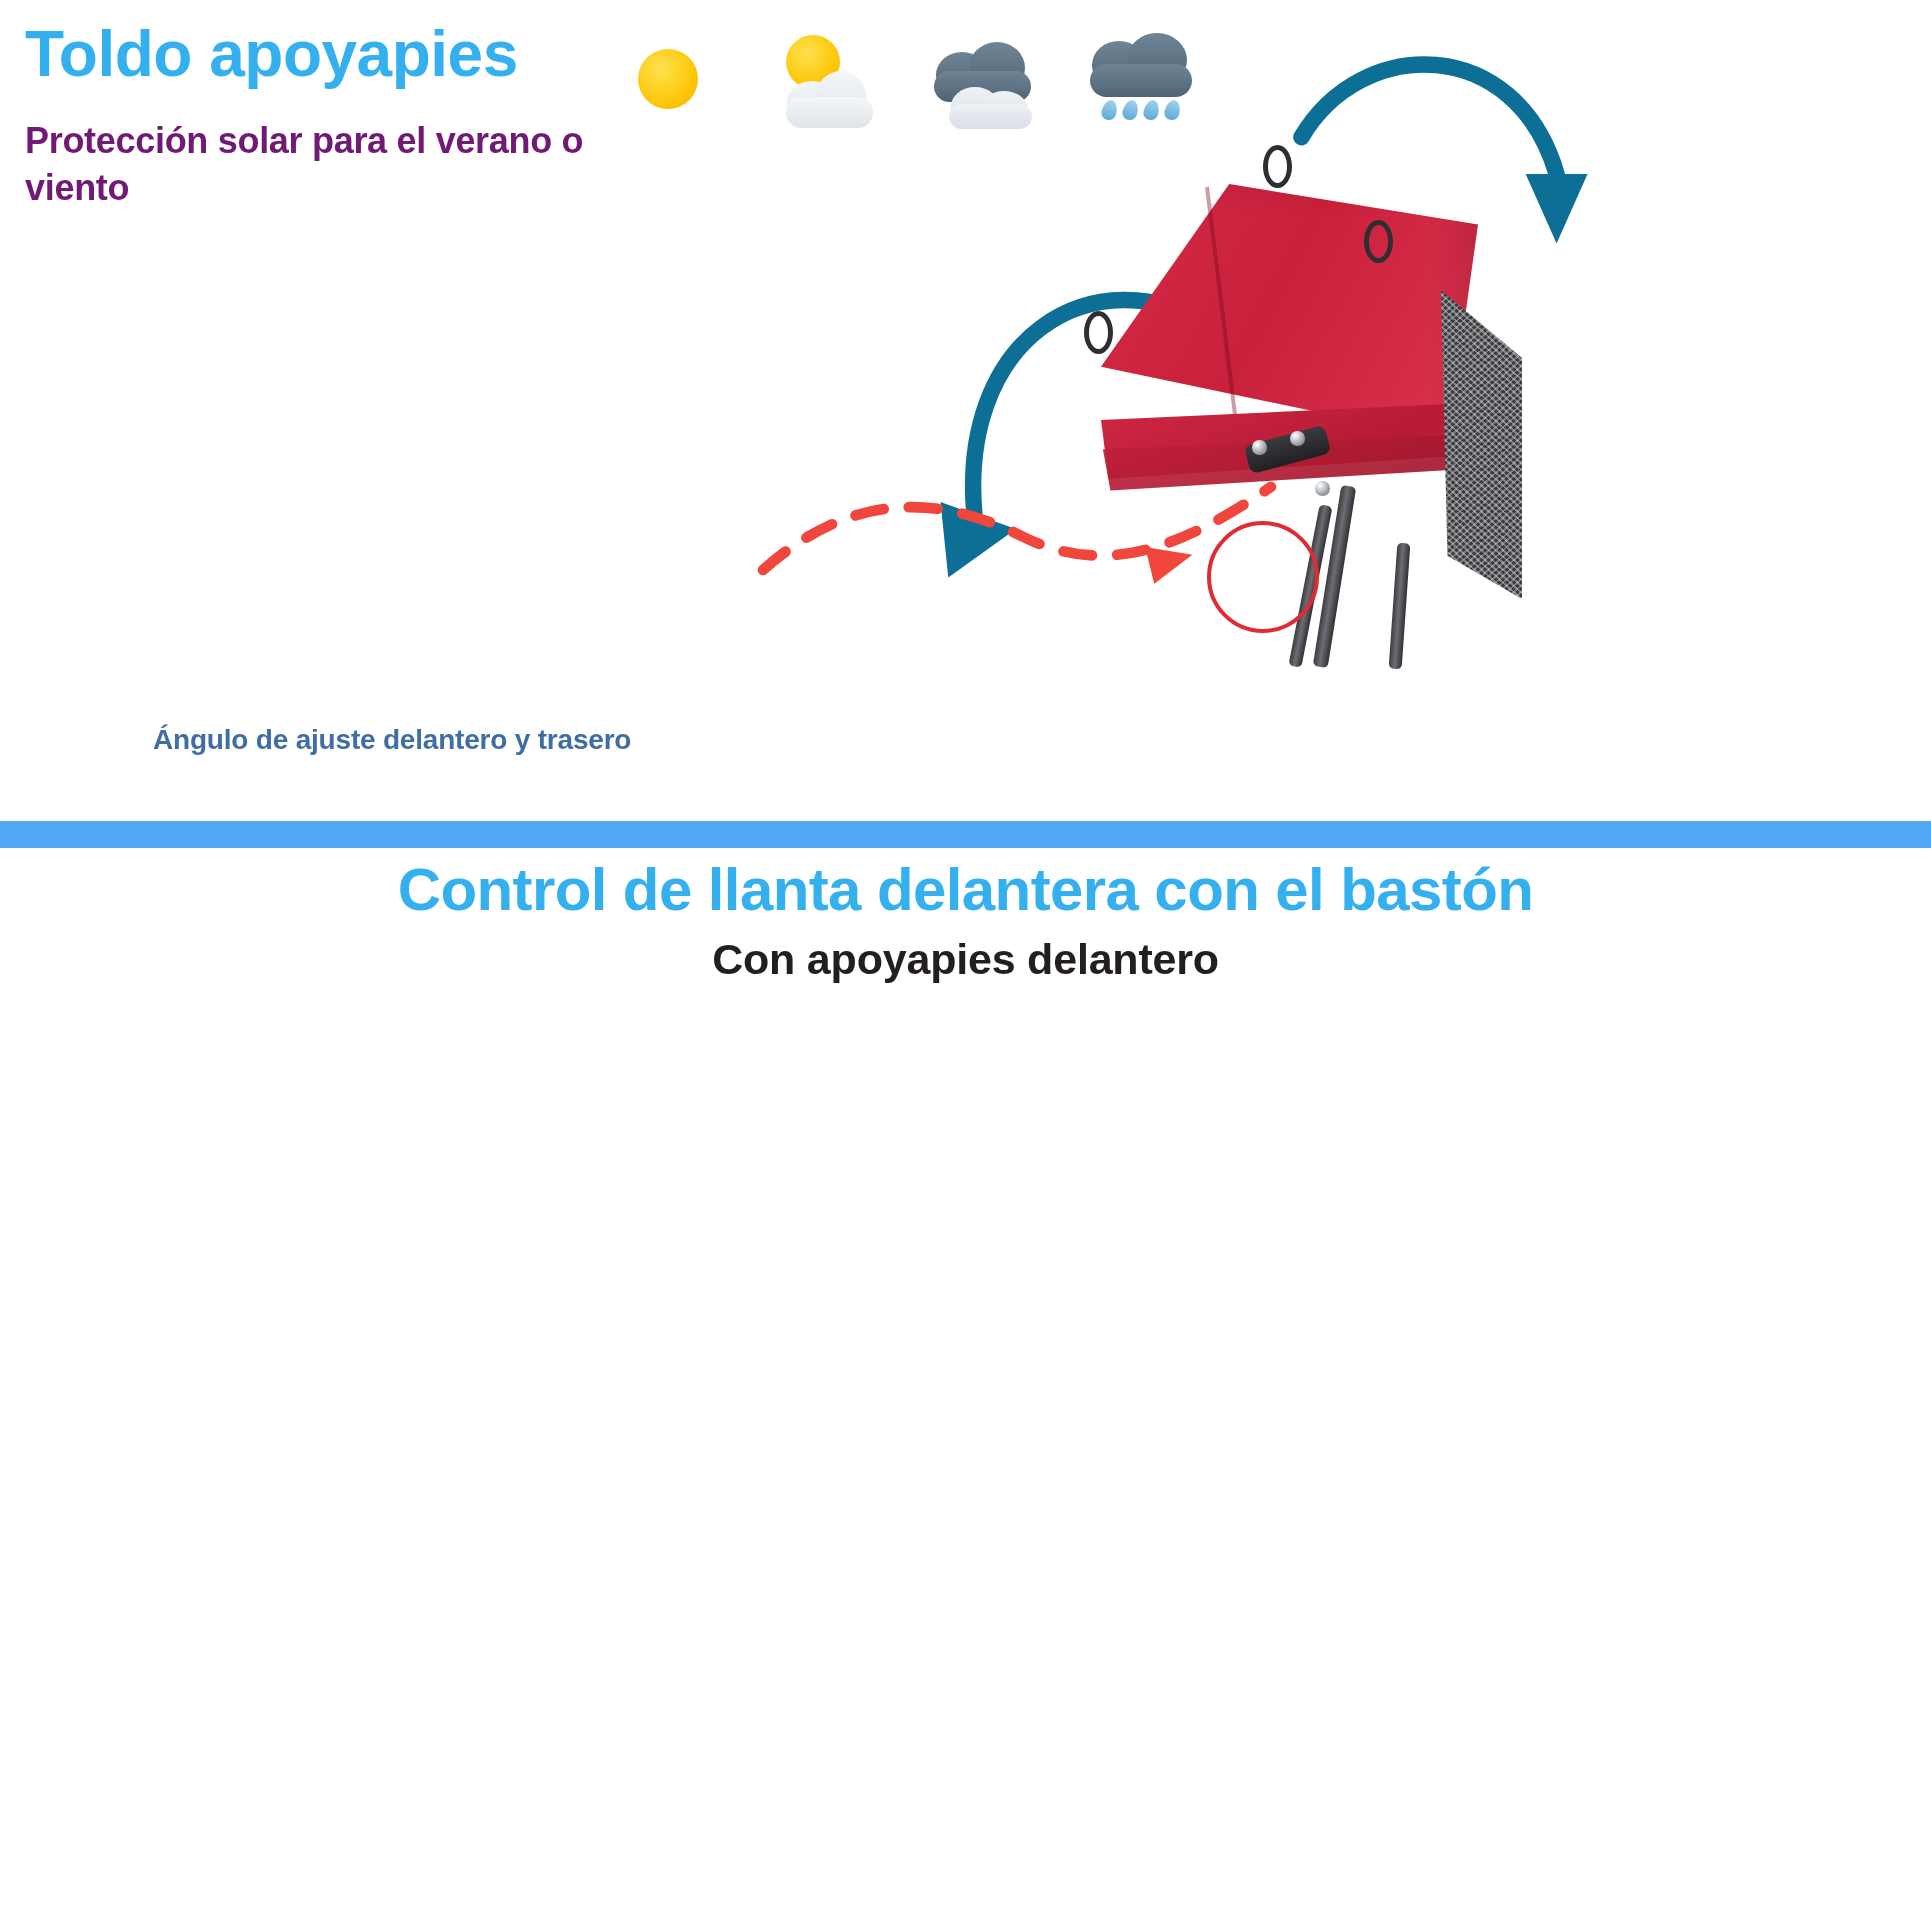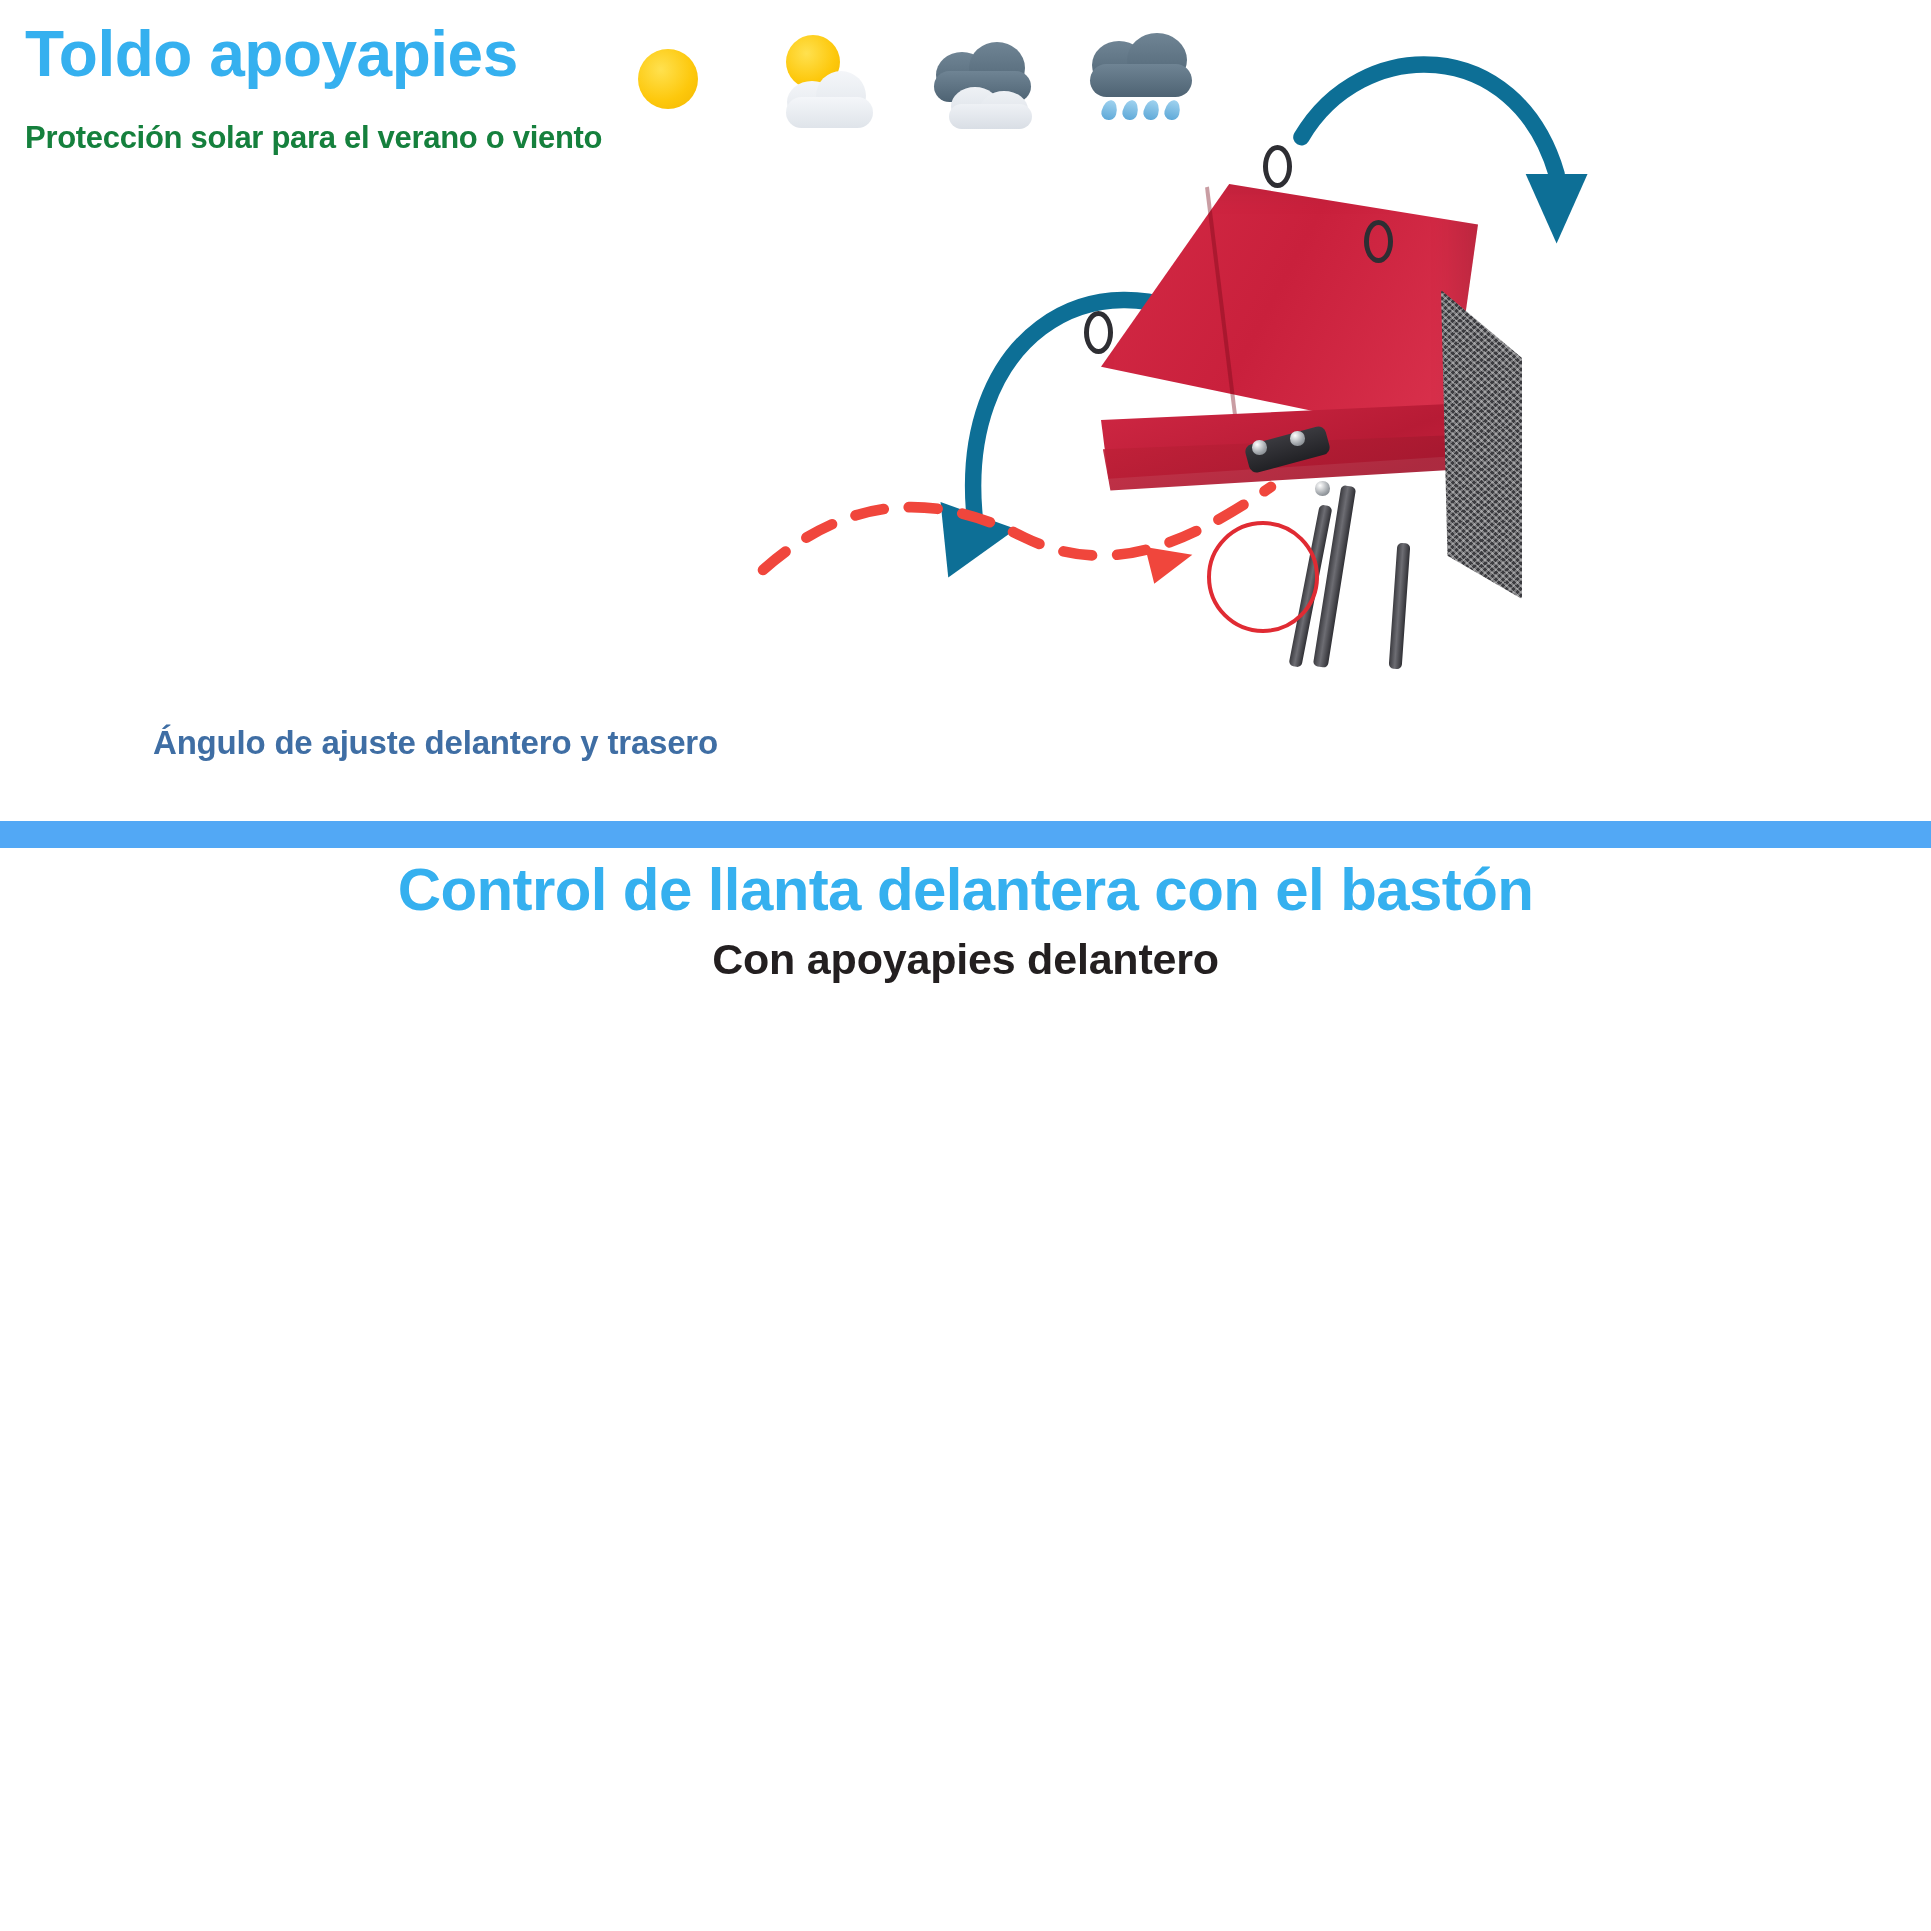--- a/index.html
+++ b/index.html
@@ -16,21 +16,21 @@
   
   .panel-top{position:absolute;left:0;top:0;width:1931px;height:811px;}
 
   .h-title{
     position:absolute;left:25px;top:21px;
     font-size:64px;font-weight:bold;color:#35b0ef;
     letter-spacing:-0.5px;line-height:1.05;white-space:nowrap;
   }
   .h-sub{
     position:absolute;left:25px;top:118px;width:618px;
-    font-size:31px;font-weight:bold;color:#15803d;
+    font-size:36px;font-weight:bold;color:#701a75;
     line-height:1.30;letter-spacing:-0.3px;
   }
 
   
   .weather-row{
     position:absolute;left:614px;top:27px;
     display:flex;align-items:flex-start;gap:50px;
   }
   .wicon{position:relative;width:108px;height:104px;}
 
@@ -119,21 +119,21 @@
     position:absolute;left:1149px;top:541px;
     width:0;height:0;
     border-left:44px solid #f0463c;
     border-top:19.3px solid transparent;
     border-bottom:19.3px solid transparent;
     transform:rotate(-14deg);
   }
 
   .angle-label{
     position:absolute;left:153px;top:724px;
-    font-size:33px;font-weight:bold;color:#3f6ea4;
+    font-size:28px;font-weight:bold;color:#3f6ea4;
     letter-spacing:-0.2px;white-space:nowrap;
   }
 
   
   .divider{
     position:absolute;left:0;top:821px;width:1931px;height:27px;
     background:#52a8f5;
   }
 
   

